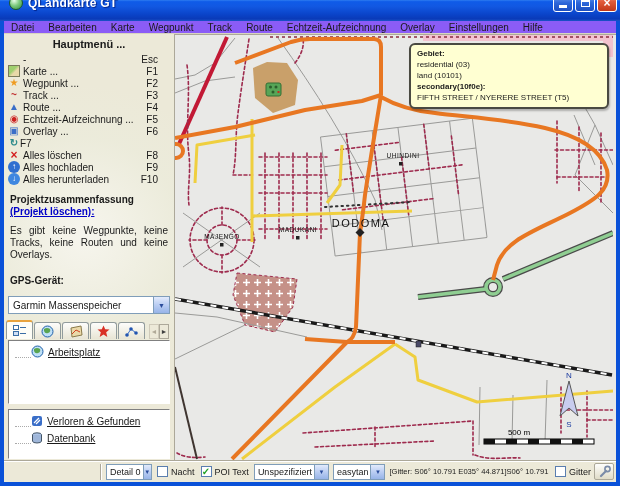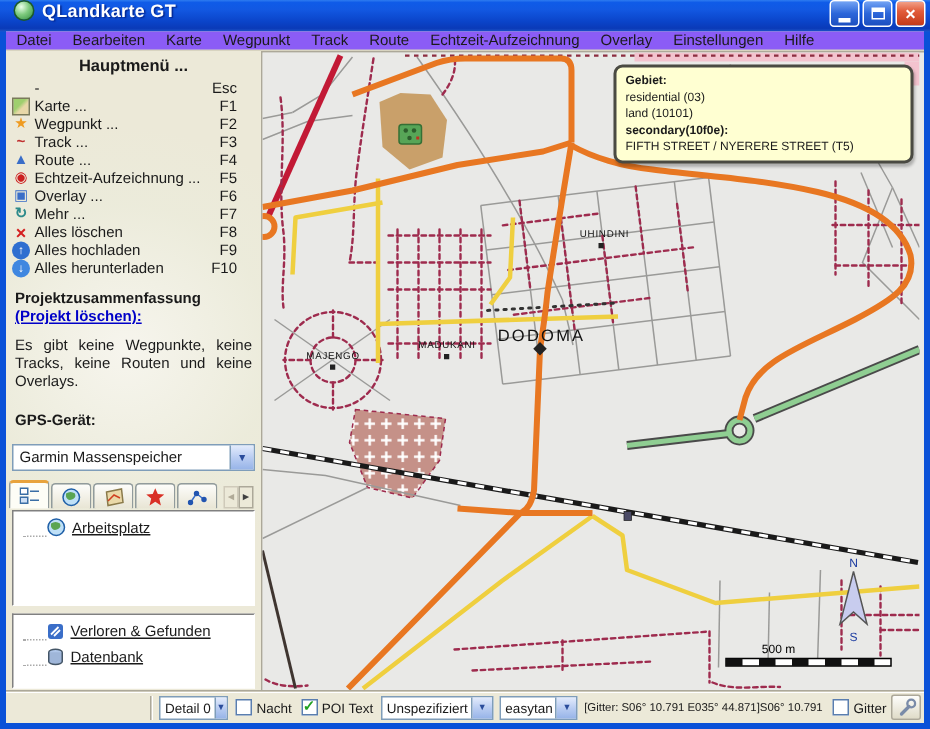--- a/index.html
+++ b/index.html
@@ -4,21 +4,21 @@
 <style>
   * { box-sizing: border-box; margin: 0; padding: 0; }
   html,body { width:620px; height:486px; overflow:hidden; }
   body { font-family:"Liberation Sans", sans-serif; font-size:10px; color:#1a1a1a; }
 
   .window { position:relative; width:620px; height:486px;
     border-left:4px solid #0A51D8; border-right:4px solid #0A51D8; border-bottom:4px solid #0A51D8;
     background:#ECE9D8; display:flex; flex-direction:column; }
 
   
-  .titlebar { height:21px; flex:0 0 21px; display:flex; padding:0 3px 16px 5px;
+  .titlebar { height:21px; flex:0 0 21px; display:flex; align-items:center; padding:0 3px 16px 5px;
     background:linear-gradient(180deg,#2E7CF0 0%,#0F5BE8 8%,#1258E2 30%,#0A43C8 70%,#0A3AB8 90%,#1D54C8 100%);
     margin:-0px -4px 0 -4px; padding-left:9px; }
   .app-icon { width:14px; height:14px; border-radius:50%;
     background:radial-gradient(circle at 35% 30%, #eaffea 0%, #7ecb7e 45%, #2e8b3e 100%);
     border:1px solid #1c5a2a; flex:0 0 14px; }
   .title-text { color:#fff; font-weight:bold; font-size:12px; margin-left:5px; flex:1;
     text-shadow:1px 1px 1px #00238c; letter-spacing:0.2px; }
   .winbtn { width:20px; height:18px; margin-left:2px; border-radius:3px; border:1px solid #fff;
     display:flex; align-items:center; justify-content:center; }
   .btn-blue { background:linear-gradient(180deg,#73A3F4 0%,#2C66D9 50%,#1D4FC0 100%); }
@@ -163,21 +163,20 @@
         <span class="mi-label">Echtzeit-Aufzeichnung ...</span>
         <span class="mi-key">F5</span>
       </div>
       <div class="mi-row">
         <span class="mi-icon" style="color:#3a6ec8;">▣</span>
         <span class="mi-label">Overlay ...</span>
         <span class="mi-key">F6</span>
       </div>
       <div class="mi-row">
         <span class="mi-icon" style="color:#2e8b8b;font-weight:bold;">↻</span>
-        <span class="mi-label">Mehr ...</span>
         <span class="mi-key">F7</span>
       </div>
       <div class="mi-row">
         <span class="mi-icon" style="color:#d42020;font-weight:bold;font-size:12px;">×</span>
         <span class="mi-label">Alles löschen</span>
         <span class="mi-key">F8</span>
       </div>
       <div class="mi-row">
         <span class="mi-icon round" style="background:#2f6fd0;">↑</span>
         <span class="mi-label">Alles hochladen</span>

